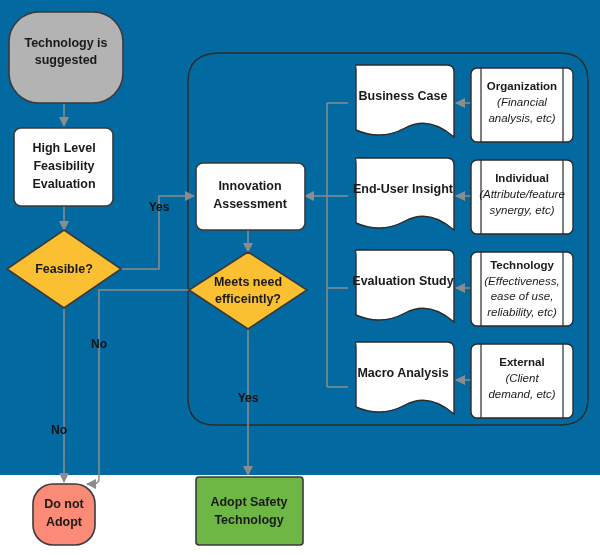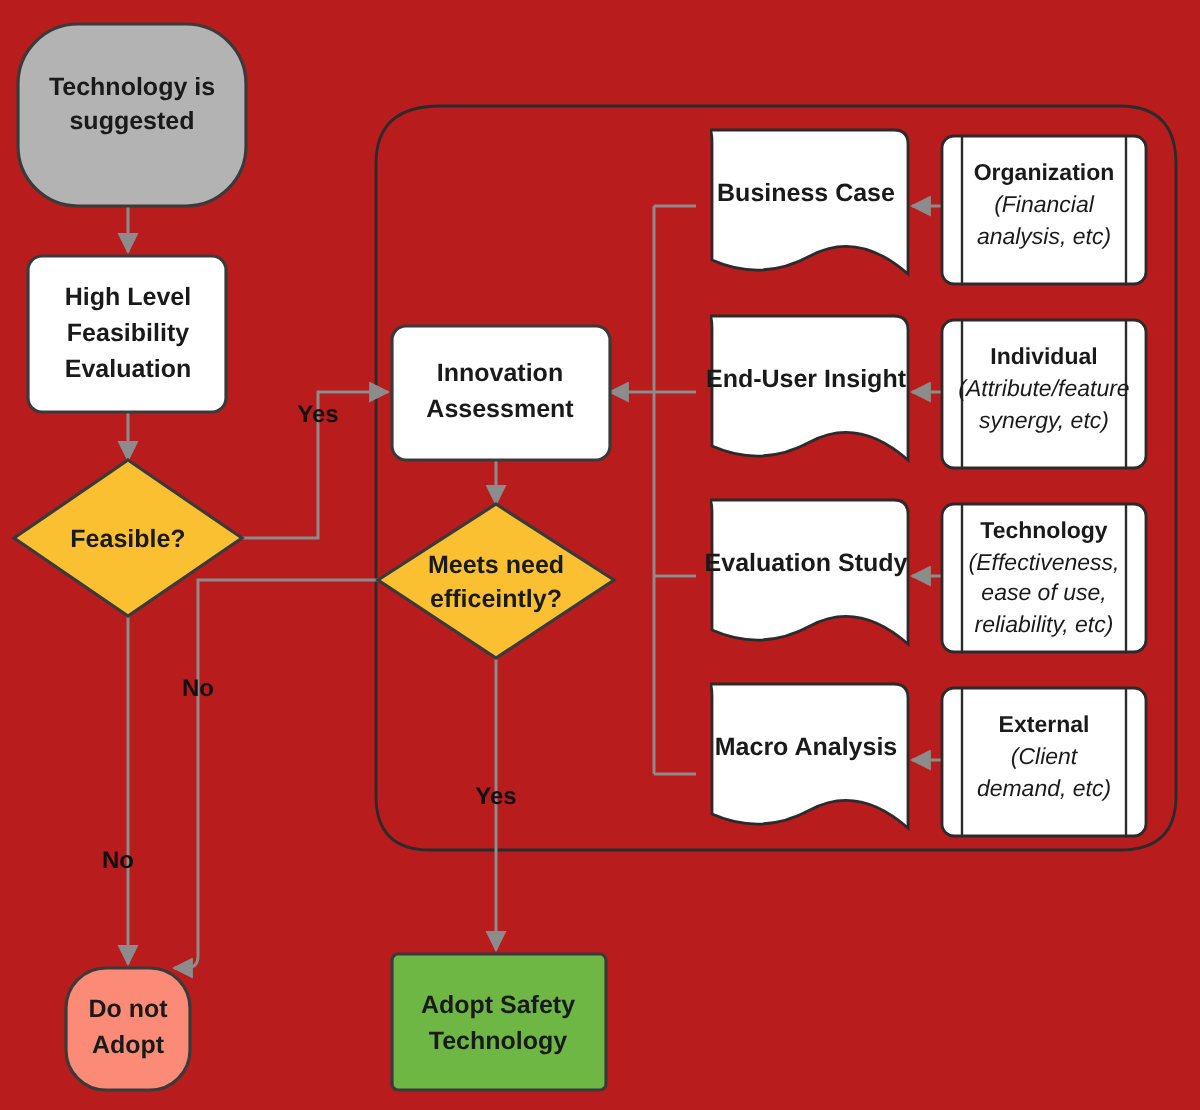--- a/index.html
+++ b/index.html
@@ -9,22 +9,22 @@
   }
   body {
     width: 600px;
     height: 555px;
     font-family: "Liberation Sans", sans-serif;
     overflow: hidden;
   }
   #canvas {
     position: relative;
     width: 600px;
-    height: 555px;
-    background: #b91c1c;
+    height: 475px;
+    background: #0369a1;
   }
   svg.flow {
     position: absolute;
     left: 0;
     top: 0;
     width: 600px;
     height: 555px;
   }
   .node-shape {
     stroke: #3a3a3a;

